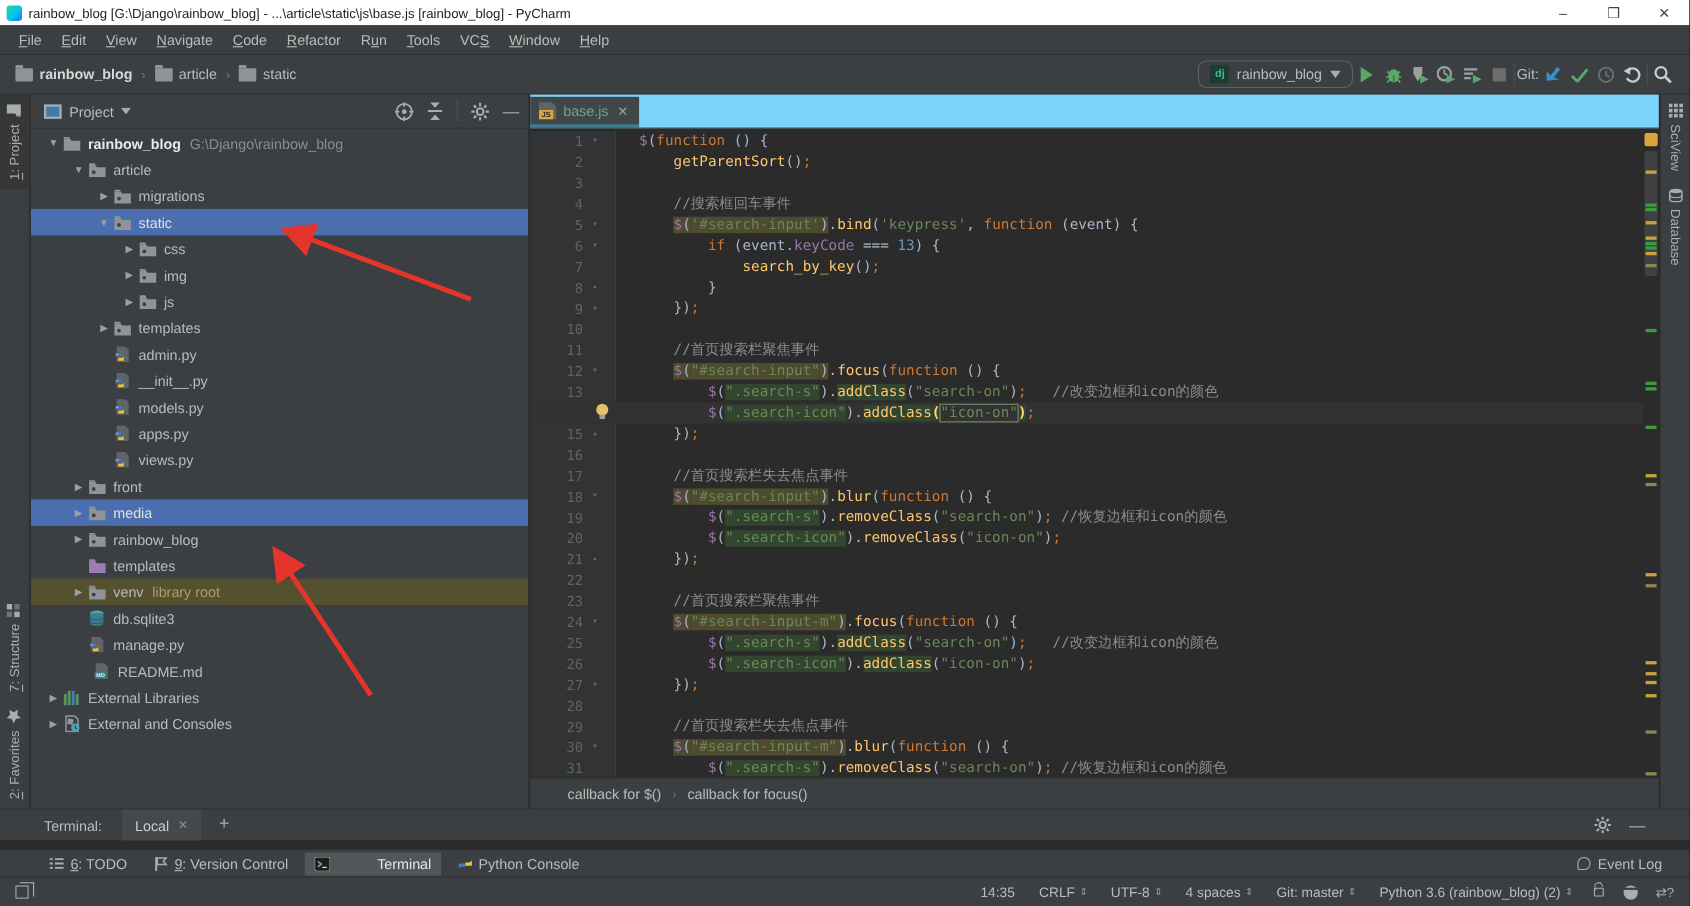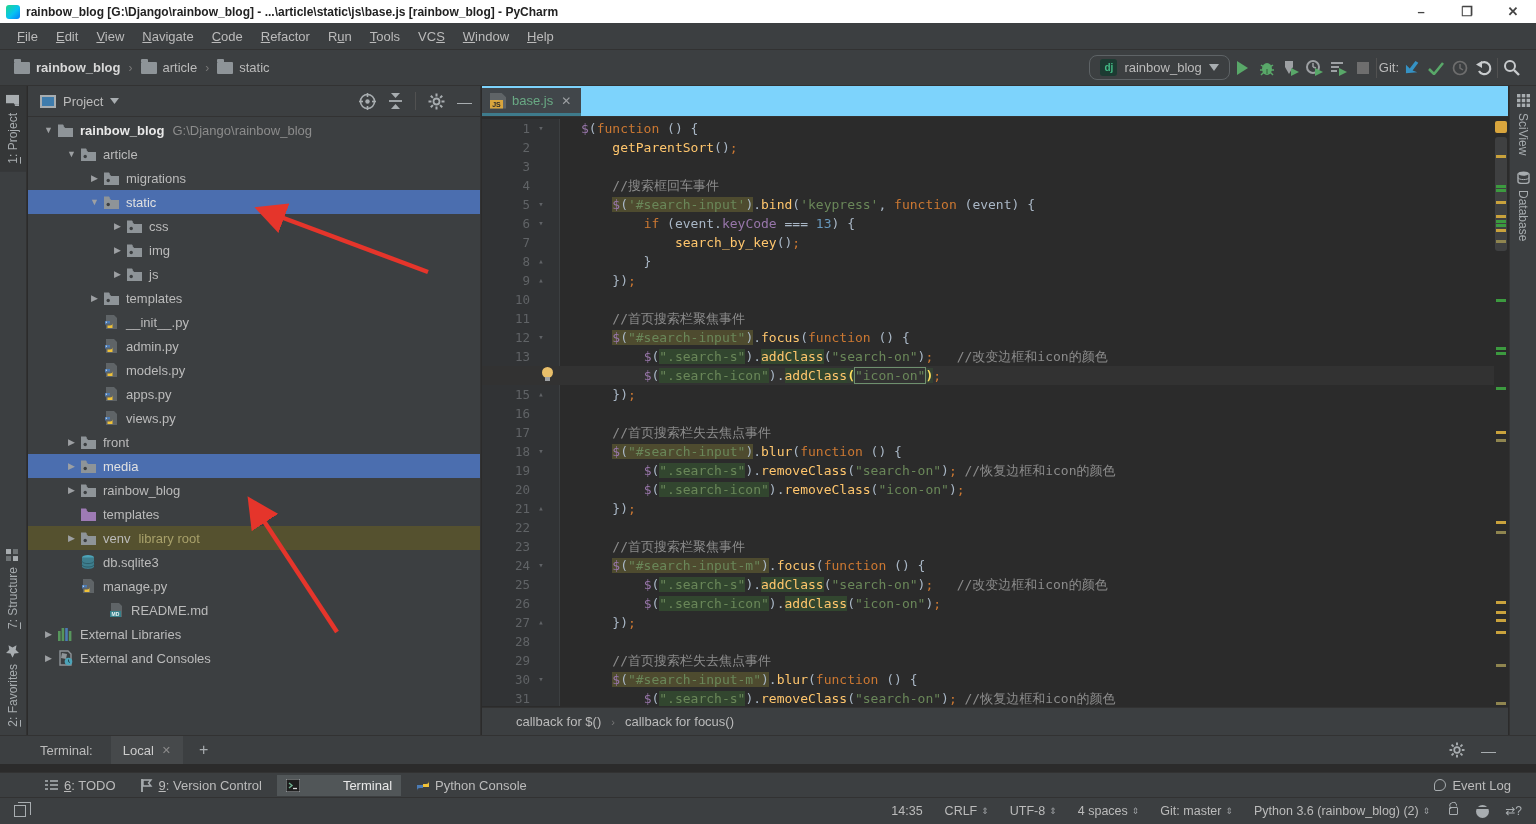--- a/index.html
+++ b/index.html
@@ -3,21 +3,21 @@
 <meta charset="utf-8">
 <style>
   * { margin:0; padding:0; box-sizing:border-box; }
   html,body { background:#222; }
   #app {
     position:relative; width:1536px; height:824px; overflow:hidden;
     font-family:"Liberation Sans", sans-serif; font-size:13px; color:#BBBBBB;
     background:#2B2B2B; user-select:none;
   }
   
-  #titlebar { position:absolute; left:0; top:0; width:100%; height:23px; background:#FFFFFF; color:#222; display:flex; align-items:center; padding-left:6px; font-size:12px;font-weight:bold; }
+  #titlebar { position:absolute; left:0; top:0; width:100%; height:23px; background:#FFFFFF; color:#222; display:flex; align-items:center; padding-left:6px; font-size:12px; }
   .pc-logo { width:14px; height:14px; border-radius:3px; background:linear-gradient(135deg,#21D789 0%,#07C3F2 55%,#087CFA 100%); margin-right:6px; }
   .win-controls { margin-left:auto; display:flex; height:100%; }
   .win-btn { width:46px; height:100%; display:flex; align-items:center; justify-content:center; color:#444; font-size:13px; }
   
   #menubar { position:absolute; left:0; top:23px; width:100%; height:27px; background:#3C3F41; display:flex; align-items:center; padding-left:8px; border-bottom:1px solid #323232;}
   .menu-item { padding:3px 9px; color:#BBBBBB; }
   .menu-item u { text-decoration:underline; }
   
   #toolbar { position:absolute; left:0; top:50px; width:100%; height:36px; background:#3C3F41; display:flex; align-items:center; border-bottom:1px solid #323232; }
   #breadcrumbs-top { display:flex; align-items:center; padding-left:14px; gap:4px; }
@@ -442,32 +442,32 @@
         </div>
         <div class="tree-row" style="padding-left: 75px;">
           <span class="tw-ico">
             <svg width="17" height="16" viewBox="0 0 17 16">
               <path d="M3 1h8l3 3v11H3z" fill="#5F6467"></path>
               <path d="M2 7h5v2.5H4.5A2.5 2.5 0 0 0 2 12z" fill="#4B7BB5"></path>
               <path d="M9.5 14h-5v-2.5H7A2.5 2.5 0 0 0 9.5 9z" fill="#F0C239"></path>
               <circle cx="3.4" cy="8.2" r="0.6" fill="#E8E8E8"></circle>
             </svg>
           </span>
-          <span class="tw-label">__init__.py</span>
+          <span class="tw-label">admin.py</span>
         </div>
         <div class="tree-row" style="padding-left: 75px;">
           <span class="tw-ico">
             <svg width="17" height="16" viewBox="0 0 17 16">
               <path d="M3 1h8l3 3v11H3z" fill="#5F6467"></path>
               <path d="M2 7h5v2.5H4.5A2.5 2.5 0 0 0 2 12z" fill="#4B7BB5"></path>
               <path d="M9.5 14h-5v-2.5H7A2.5 2.5 0 0 0 9.5 9z" fill="#F0C239"></path>
               <circle cx="3.4" cy="8.2" r="0.6" fill="#E8E8E8"></circle>
             </svg>
           </span>
-          <span class="tw-label">admin.py</span>
+          <span class="tw-label">__init__.py</span>
         </div>
         <div class="tree-row" style="padding-left: 75px;">
           <span class="tw-ico">
             <svg width="17" height="16" viewBox="0 0 17 16">
               <path d="M3 1h8l3 3v11H3z" fill="#5F6467"></path>
               <path d="M2 7h5v2.5H4.5A2.5 2.5 0 0 0 2 12z" fill="#4B7BB5"></path>
               <path d="M9.5 14h-5v-2.5H7A2.5 2.5 0 0 0 9.5 9z" fill="#F0C239"></path>
               <circle cx="3.4" cy="8.2" r="0.6" fill="#E8E8E8"></circle>
             </svg>
           </span>
@@ -563,21 +563,21 @@
           <span class="tw-ico">
             <svg width="17" height="16" viewBox="0 0 17 16">
               <path d="M3 1h8l3 3v11H3z" fill="#5F6467"></path>
               <path d="M2 7h5v2.5H4.5A2.5 2.5 0 0 0 2 12z" fill="#4B7BB5"></path>
               <path d="M9.5 14h-5v-2.5H7A2.5 2.5 0 0 0 9.5 9z" fill="#F0C239"></path>
               <circle cx="3.4" cy="8.2" r="0.6" fill="#E8E8E8"></circle>
             </svg>
           </span>
           <span class="tw-label">manage.py</span>
         </div>
-        <div class="tree-row" style="padding-left: 80px;">
+        <div class="tree-row" style="padding-left: 56px;">
           <span class="tw-ico">
             <svg width="17" height="16" viewBox="0 0 17 16">
               <path d="M3 1h8l3 3v11H3z" fill="#5F6467"></path>
               <rect x="2" y="9" width="11" height="6" fill="#36808A"></rect>
               <text x="7.5" y="13.7" font-size="5" font-weight="bold" fill="#E8F2F4" text-anchor="middle" font-family="sans-serif">MD</text>
             </svg>
           </span>
           <span class="tw-label">README.md</span>
         </div>
         <div class="tree-row" style="padding-left: 12px;">

